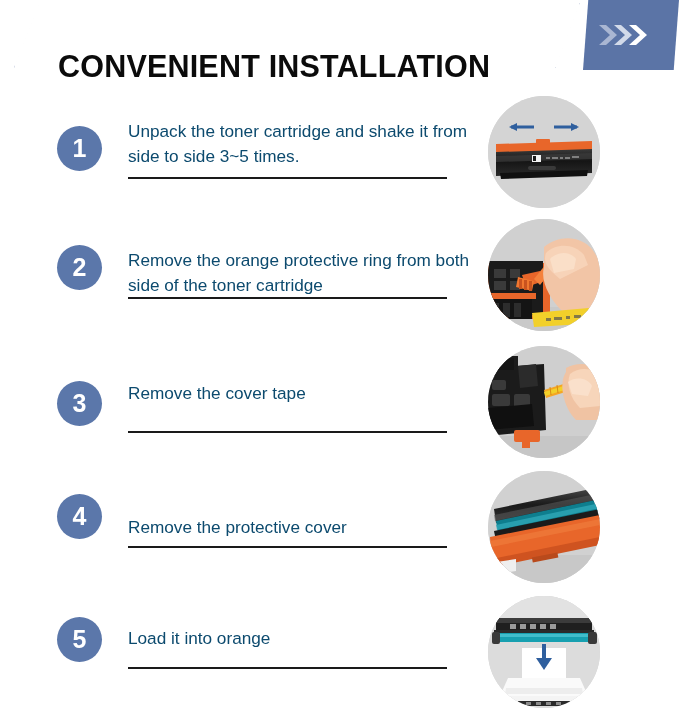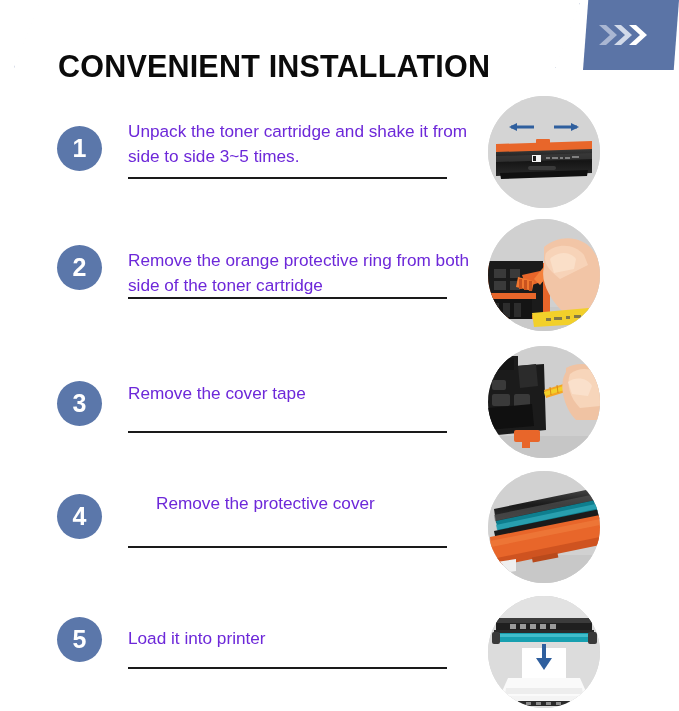--- a/index.html
+++ b/index.html
@@ -101,21 +101,21 @@
     font-size: 25px;
     font-weight: bold;
     text-align: center;
     line-height: 45px;
   }
   .step-text {
     position: absolute;
     left: 128px;
     width: 345px;
     font-size: 17.2px;
-    color: #6d28d9;
+    color: #0c4a6e;
     line-height: 25px;
   }
   .step-rule {
     position: absolute;
     left: 128px;
     width: 319px;
     height: 2px;
     background: #1a1a1a;
   }
 
@@ -262,21 +262,21 @@
       </g>
       <path d="M78,22 C92,14 112,18 112,32 L112,74 L88,74 C76,62 70,38 78,26 Z" fill="#f0c3a3"></path>
       <path d="M82,28 C92,20 108,22 112,32 L112,60 L92,62 C82,52 78,38 82,28 Z" fill="#f7d5ba"></path>
       <path d="M80,36 C88,30 100,32 104,40 L100,50 L84,48 Z" fill="#fae0cb"></path>
     </svg>
   </div>
 </div>
 
 <div class="step-row" style="top:0;">
   <div class="step-circle" style="top:494px;">4</div>
-  <div class="step-text" style="top:491px;margin-left:28px;">Remove the protective cover</div>
+  <div class="step-text" style="top:515px;">Remove the protective cover</div>
   <div class="step-rule" style="top:546px;"></div>
   <div class="photo" style="top:471px;">
     <svg width="112" height="112" viewBox="0 0 112 112">
       <defs>
         <linearGradient id="g4drum" x1="0" y1="0" x2="0" y2="1">
           <stop offset="0" stop-color="#4a4a4a"></stop>
             <stop offset="0.5" stop-color="#1a1a1a"></stop>
             <stop offset="1" stop-color="#333"></stop>
         </linearGradient>
       </defs>
@@ -291,21 +291,21 @@
       <path d="M2,70 L112,48 L112,54 L3,76 Z" fill="#f07c3c" opacity="0.7"></path>
       <path d="M4,88 L112,66 L112,74 L6,96 Z" fill="#cf5320"></path>
       <rect x="44" y="84" width="26" height="5" fill="#b94a1c" transform="rotate(-11 57 86)"></rect>
       <path d="M2,92 L28,88 L28,100 L2,104 Z" fill="#efefef"></path>
     </svg>
   </div>
 </div>
 
 <div class="step-row" style="top:0;">
   <div class="step-circle" style="top:617px;">5</div>
-  <div class="step-text" style="top:626px;">Load it into printer</div>
+  <div class="step-text" style="top:626px;">Load it into orange</div>
   <div class="step-rule" style="top:667px;"></div>
   <div class="photo" style="top:596px;">
     <svg width="112" height="112" viewBox="0 0 112 112">
       <rect width="112" height="112" fill="#dcdcdc"></rect>
       <rect x="0" y="0" width="112" height="22" fill="#e2e2e2"></rect>
       <path d="M8,22 L104,22 L104,36 L8,36 Z" fill="#1f1f1f"></path>
       <path d="M8,22 L104,22 L104,27 L8,27 Z" fill="#3b3b3b"></path>
       <g fill="#9a9a9a">
         <rect x="22" y="28" width="6" height="5"></rect>
           <rect x="32" y="28" width="6" height="5"></rect>

